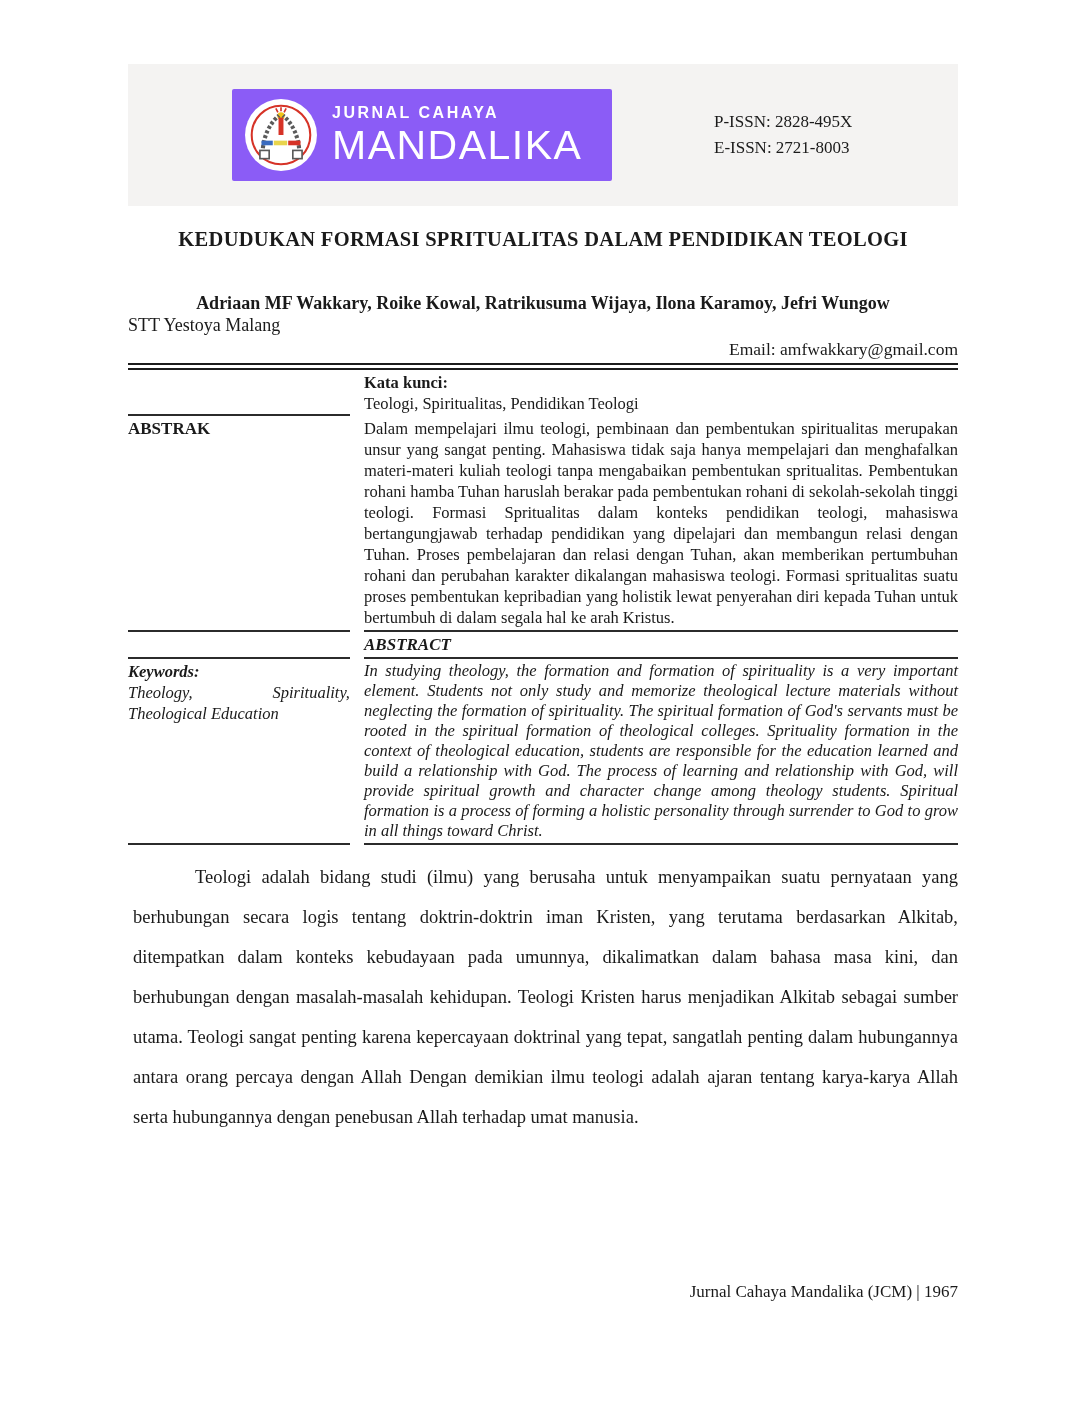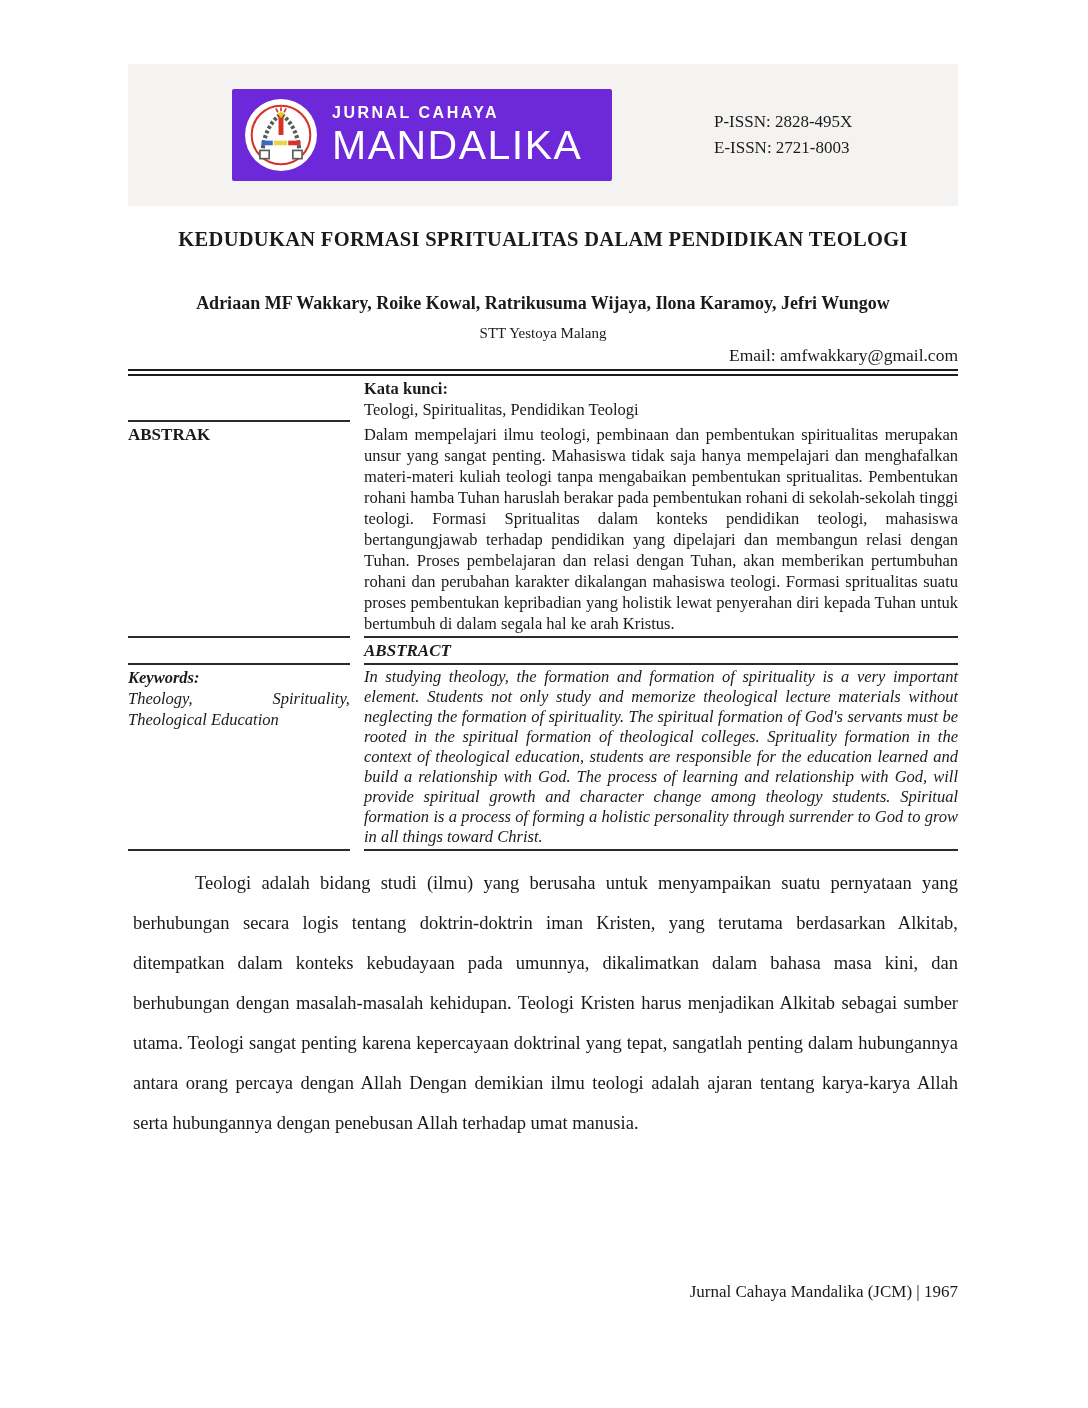--- a/index.html
+++ b/index.html
@@ -16,37 +16,37 @@
   
   .header-box{
     margin-top:64px;
     width:830px;height:142px;
     background:#f4f3f2;
     display:flex;align-items:center;
   }
   .logo{
     margin-left:104px;
     width:380px;height:92px;
-    background:#6d28d9;
+    background:#8b5cf6;
     display:flex;align-items:center;
     border-radius:2px;
   }
   .emblem{margin-left:12px;width:74px;height:74px;flex:0 0 auto;}
   .logo-text{margin-left:14px;color:#ffffff;font-family:"Liberation Sans", sans-serif;line-height:1;}
   .logo-line1{font-size:16px;font-weight:bold;letter-spacing:2.5px;margin-bottom:4px;}
   .logo-line2{font-size:41px;font-weight:400;letter-spacing:1.5px;}
   .issn{margin-left:102px;font-size:17px;line-height:26px;}
 
   
   .paper-title{
     margin-top:22px;text-align:center;
     font-size:20.5px;font-weight:bold;letter-spacing:0.3px;
   }
   .authors{margin-top:42px;text-align:center;font-size:18px;font-weight:bold;}
-  .affiliation{margin-top:11px;text-align:center;font-size:15px;}
+  .affiliation{margin-top:1px;text-align:left;font-size:18px;}
   .email{margin-top:3px;text-align:right;font-size:17.5px;}
 
   
   .double-rule{margin-top:3px;height:3px;border-top:2px solid #1c1c1c;border-bottom:2px solid #1c1c1c;}
   .abs-grid{
     display:grid;
     grid-template-columns:222px 1fr;
     column-gap:14px;
     font-size:16.5px;line-height:21px;
   }

